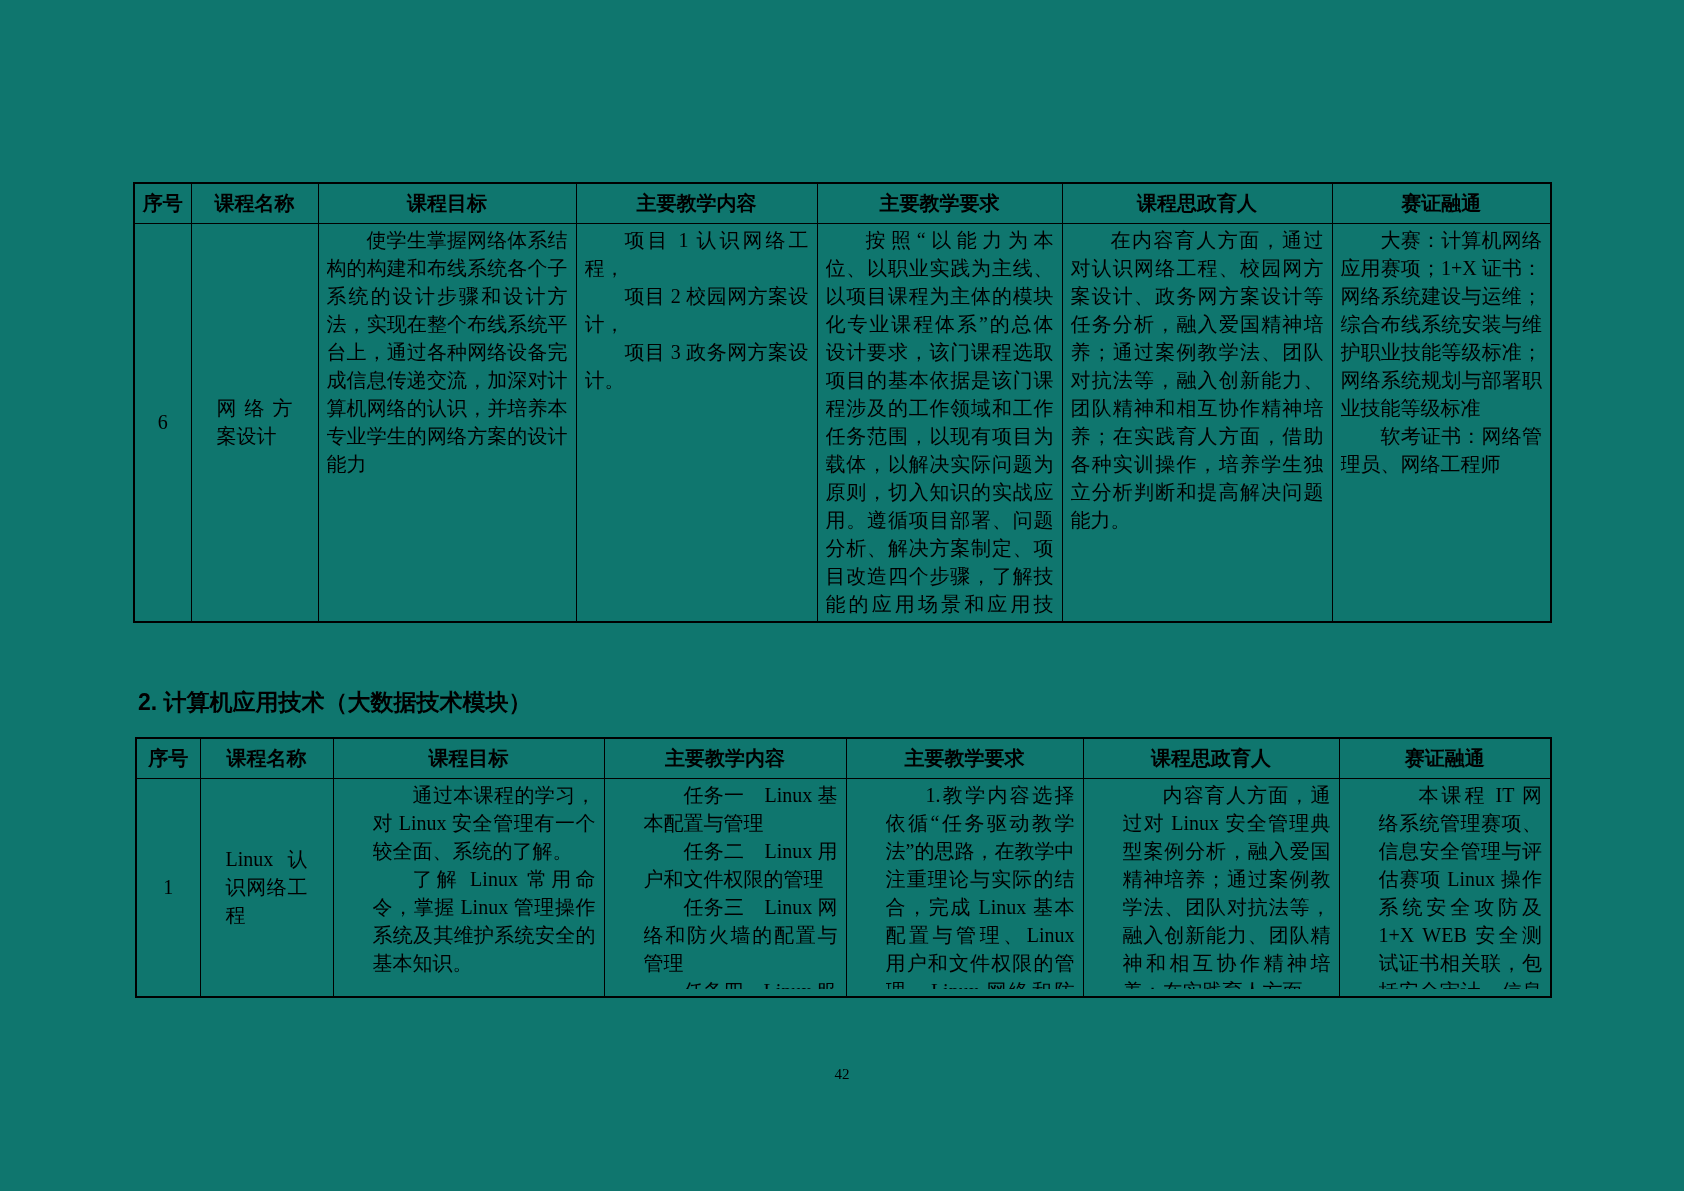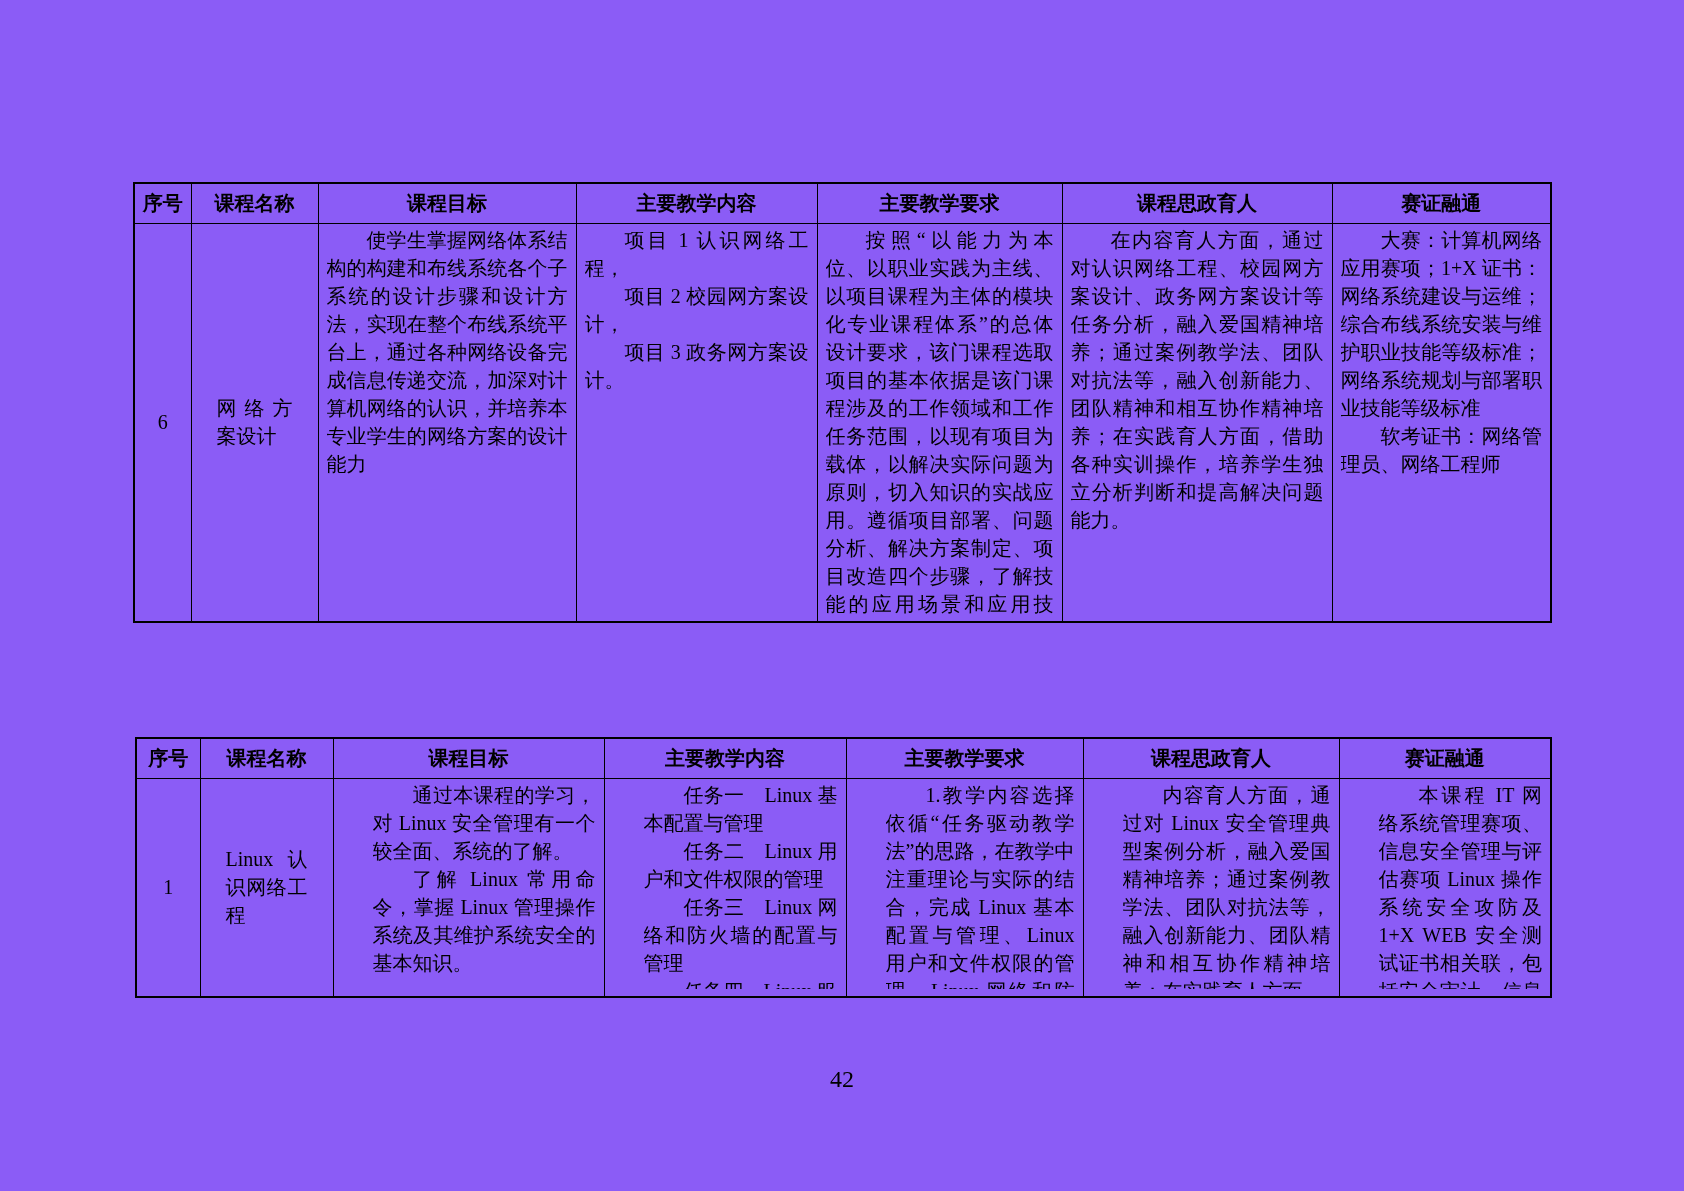--- a/index.html
+++ b/index.html
@@ -1,19 +1,19 @@
 <!DOCTYPE html>
 <html><head>
 <meta charset="utf-8">
 <style>
   html,body{margin:0;padding:0;background:#888;}
   .page{
     position:relative;
     width:1684px;height:1191px;
-    background:#8b5cf6;
+    background:#0f766e;
     font-family:"Liberation Serif","DejaVu Serif",serif;
     color:#000;
     overflow:hidden;
   }
   table.sched{
     position:absolute;
     border-collapse:collapse;
     table-layout:fixed;
     border:2px solid #000;
     font-size:20px;
@@ -46,21 +46,21 @@
     position:absolute;
     font-family:"Liberation Sans","DejaVu Sans",sans-serif;
     font-weight:bold;
     font-size:23px;
     white-space:nowrap;
   }
   .page-num{
     position:absolute;
     width:100%;
     text-align:center;
-    font-size:24px;
+    font-size:15px;
   }
 </style>
 </head>
 <body>
 
 <div class="page">
 
   <table class="sched" style="left:133px; top:182px; width:1417px;">
     <colgroup>
       <col style="width:57px">
@@ -109,20 +109,21 @@
       <td>
         <div class="clip clip-t1">
           <p class="para">大赛：计算机网络应用赛项；1+X 证书：网络系统建设与运维；综合布线系统安装与维护职业技能等级标准；网络系统规划与部署职业技能等级标准</p>
           <p class="para">软考证书：网络管理员、网络工程师</p>
         </div>
       </td>
     </tr>
   </tbody>
     </table>
 
+  <div class="sec-title" style="left:138px; top:687px;">2. 计算机应用技术（大数据技术模块）</div>
 
   <table class="sched" style="left:135px; top:737px; width:1415px;">
     <colgroup>
       <col style="width:64px">
         <col style="width:133px">
         <col style="width:271px">
       <col style="width:242px">
         <col style="width:237px">
         <col style="width:256px">
       <col style="width:212px">

